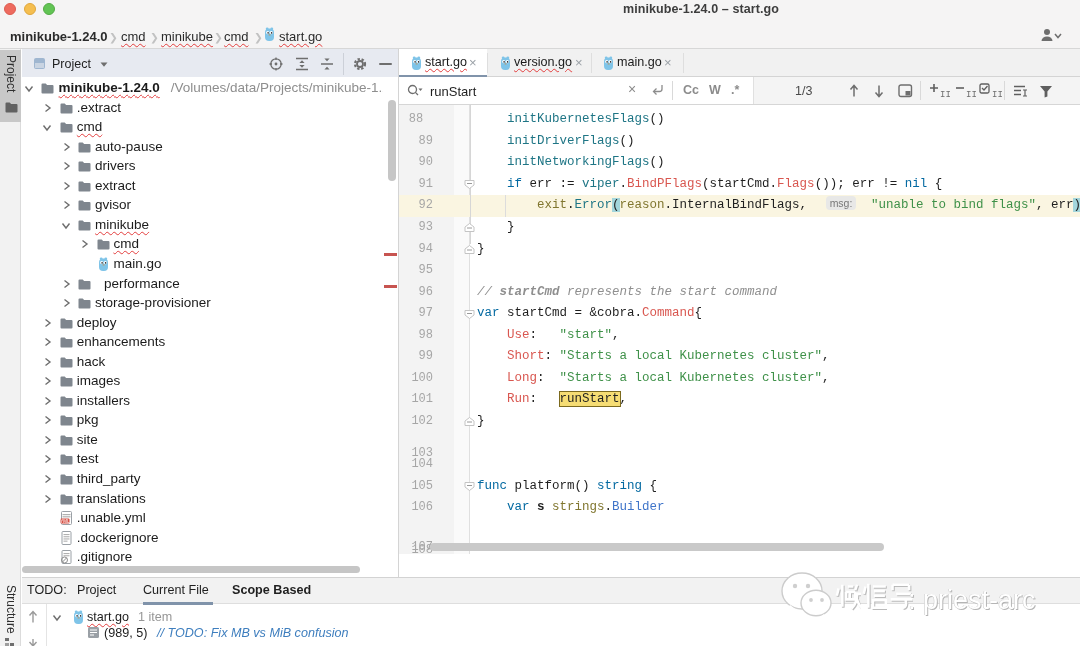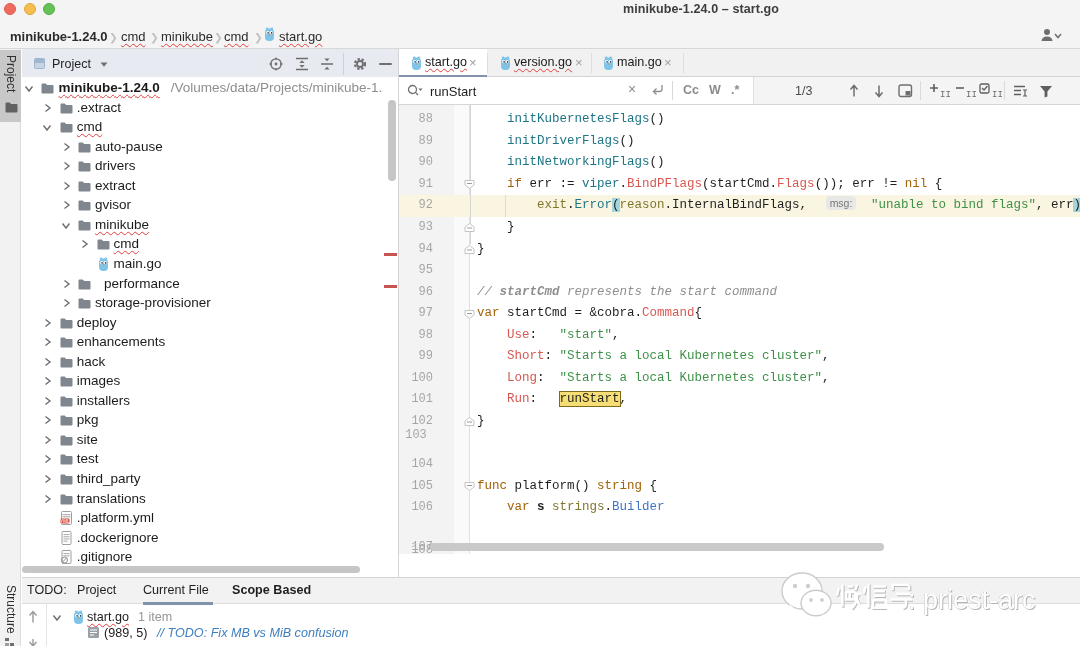--- a/index.html
+++ b/index.html
@@ -33,21 +33,21 @@
 #searchrow{left:399px;top:77px;width:681px;height:28px;background:#f4f4f4;border-bottom:1px solid #d6d6d6;}
 #searchfield{position:absolute;left:0;top:0;width:355px;height:27px;background:#fff;border-right:1px solid #e0e0e0;}
 .sbt{position:absolute;font-size:12.5px;color:#8c8c8c;top:83px;}
 .sdv{position:absolute;top:81px;width:1px;height:19px;background:#d9d9d9;}
 
 #editor{left:399px;top:105px;width:681px;height:449px;background:#fff;overflow:hidden;}
 #gutter{position:absolute;left:0;top:0;width:55px;height:449px;background:#f3f3f3;}
 #gutter2{position:absolute;left:55px;top:0;width:16px;height:449px;background:#fafafa;border-right:1px solid #e0e0e0;}
 .cl{position:absolute;left:0;width:681px;height:21.55px;line-height:21.55px;font-family:"Liberation Mono",monospace;font-size:12.5px;color:#1f1f1f;white-space:pre;}
 .ln{position:absolute;width:34px;text-align:right;font-family:"Liberation Mono",monospace;font-size:12px;color:#a6a6a6;line-height:21.55px;height:21.55px;}
-.k{color:#a16207;}
+.k{color:#0369a1;}
 .fn{color:#1e7585;}
 .ol{color:#80762f;margin-top:20px;}
 .rd{color:#d95750;}
 .st{color:#3f9149;}
 .cm{color:#8f8f8f;font-style:italic;}
 .ty{color:#3f74c9;}
 .pm{background:#a3d6dc;}
 .inlay{display:inline-block;background:#e8e8e7;color:#787878;border-radius:4px;font-size:10.5px;font-family:"Liberation Sans",sans-serif;padding:0 4px;margin-left:11px;margin-right:7px;line-height:14px;vertical-align:1px;}
 #curline{position:absolute;left:0;width:681px;height:21.55px;background:#faf5e1;}
 .selmatch{background:#f6dd74;outline:1.5px solid #7c6a1e;}
@@ -297,21 +297,21 @@
       <path d="M0.5 2.5 a1 1 0 0 1 1-1 h3.2 l1.4 1.6 h5.4 a1 1 0 0 1 1 1 v6.4 a1 1 0 0 1 -1 1 h-10 a1 1 0 0 1 -1-1 z" fill="#7f868e"></path>
     </svg>
 <div class="trow" style="left:54.8px;top:411.55px;">translations</div>
 <svg class="abs" style="left:37.5px;top:434.1px;" width="13" height="14" viewBox="0 0 13 14">
       <rect x="1.5" y="0.5" width="10" height="13" rx="1" fill="#fff" stroke="#9aa0a6"></rect>
       <rect x="2.5" y="3" width="8" height="1.2" fill="#b0b0b0"></rect>
       <rect x="2.5" y="5.2" width="8" height="1.2" fill="#b0b0b0"></rect>
       <rect x="0.5" y="7.5" width="9" height="5" rx="1" fill="#d64f43"></rect>
       <text x="5" y="11.6" font-size="4.5" fill="#fff" text-anchor="middle" font-family="Liberation Sans">YML</text>
     </svg>
-<div class="trow" style="left:54.8px;top:431.1px;">.platform.yml</div>
+<div class="trow" style="left:54.8px;top:431.1px;">.unable.yml</div>
 <svg class="abs" style="left:37.5px;top:453.65000000000003px;" width="13" height="14" viewBox="0 0 13 14">
       <rect x="2" y="0.5" width="9" height="13" rx="1" fill="#fff" stroke="#9aa0a6"></rect>
       <rect x="3.5" y="3" width="6" height="1.1" fill="#b0b0b0"></rect>
       <rect x="3.5" y="5.2" width="6" height="1.1" fill="#b0b0b0"></rect>
       <rect x="3.5" y="7.4" width="6" height="1.1" fill="#b0b0b0"></rect>
       <rect x="3.5" y="9.6" width="4" height="1.1" fill="#b0b0b0"></rect>
     </svg>
 <div class="trow" style="left:54.8px;top:450.65000000000003px;">.dockerignore</div>
 <svg class="abs" style="left:37.5px;top:473.20000000000005px;" width="13" height="14" viewBox="0 0 13 14">
       <rect x="2" y="0.5" width="9" height="13" rx="1" fill="#fff" stroke="#9aa0a6"></rect>
@@ -419,36 +419,36 @@
     <path d="M12 5 v6 M10 5 h4 M10 11 h4" stroke="#5f5f5f" stroke-width="1.2"></path>
   </svg>
 <svg class="abs" style="left:1039px;top:85px;" width="14" height="13" viewBox="0 0 14 13">
     <path d="M1 1 h12 l-4.6 5.5 v5 l-2.8 1 v-6 z" fill="#5f5f5f"></path>
   </svg>
 <div class="abs" id="editor">
 <div id="curline" style="top:90.4px;"></div>
 <div id="gutter"></div>
     <div id="gutter2"></div>
 <div class="abs" style="left:0;top:90.4px;width:72px;height:21.55px;background:#faf5e1;"></div>
-<div class="ln" style="left:0px;top:4.2px;">88</div>
+<div class="ln" style="left:0px;top:4.2px;text-align:center;">88</div>
 <div class="ln" style="left:0px;top:25.75px;">89</div>
 <div class="ln" style="left:0px;top:47.300000000000004px;">90</div>
 <div class="ln" style="left:0px;top:68.85000000000001px;">91</div>
 <div class="ln" style="left:0px;top:90.4px;">92</div>
 <div class="ln" style="left:0px;top:111.95px;">93</div>
 <div class="ln" style="left:0px;top:133.5px;">94</div>
 <div class="ln" style="left:0px;top:155.04999999999998px;">95</div>
 <div class="ln" style="left:0px;top:176.6px;">96</div>
 <div class="ln" style="left:0px;top:198.15px;">97</div>
 <div class="ln" style="left:0px;top:219.7px;">98</div>
 <div class="ln" style="left:0px;top:241.25px;">99</div>
 <div class="ln" style="left:0px;top:262.8px;">100</div>
 <div class="ln" style="left:0px;top:284.35px;">101</div>
 <div class="ln" style="left:0px;top:305.9px;">102</div>
-<div class="ln" style="left:0px;top:320px;text-align:center;">103</div>
+<div class="ln" style="left:0px;top:338px;">103</div>
 <div class="ln" style="left:0px;top:349.0px;">104</div>
 <div class="ln" style="left:0px;top:370.55px;">105</div>
 <div class="ln" style="left:0px;top:392.1px;">106</div>
 <div class="ln" style="left:0px;top:432px;">107</div>
 <div class="ln" style="left:0px;top:435.2px;">108</div>
 <div class="abs" style="left:70.5px;top:0px;width:1px;height:139.0px;background:#d6d6d6;"></div>
 <div class="abs" style="left:105.5px;top:90.4px;width:1px;height:21.55px;background:#dcdcdc;"></div>
 <svg class="abs" style="left:65px;top:74.35000000000001px;" width="11" height="11" viewBox="0 0 11 11">
       <path d="M1 1.5 h9 v4.5 L5.5 9.5 L1 6 z" fill="#fff" stroke="#c4c4c4"></path>
       <path d="M3 4.5 h5" stroke="#9a9a9a"></path>

